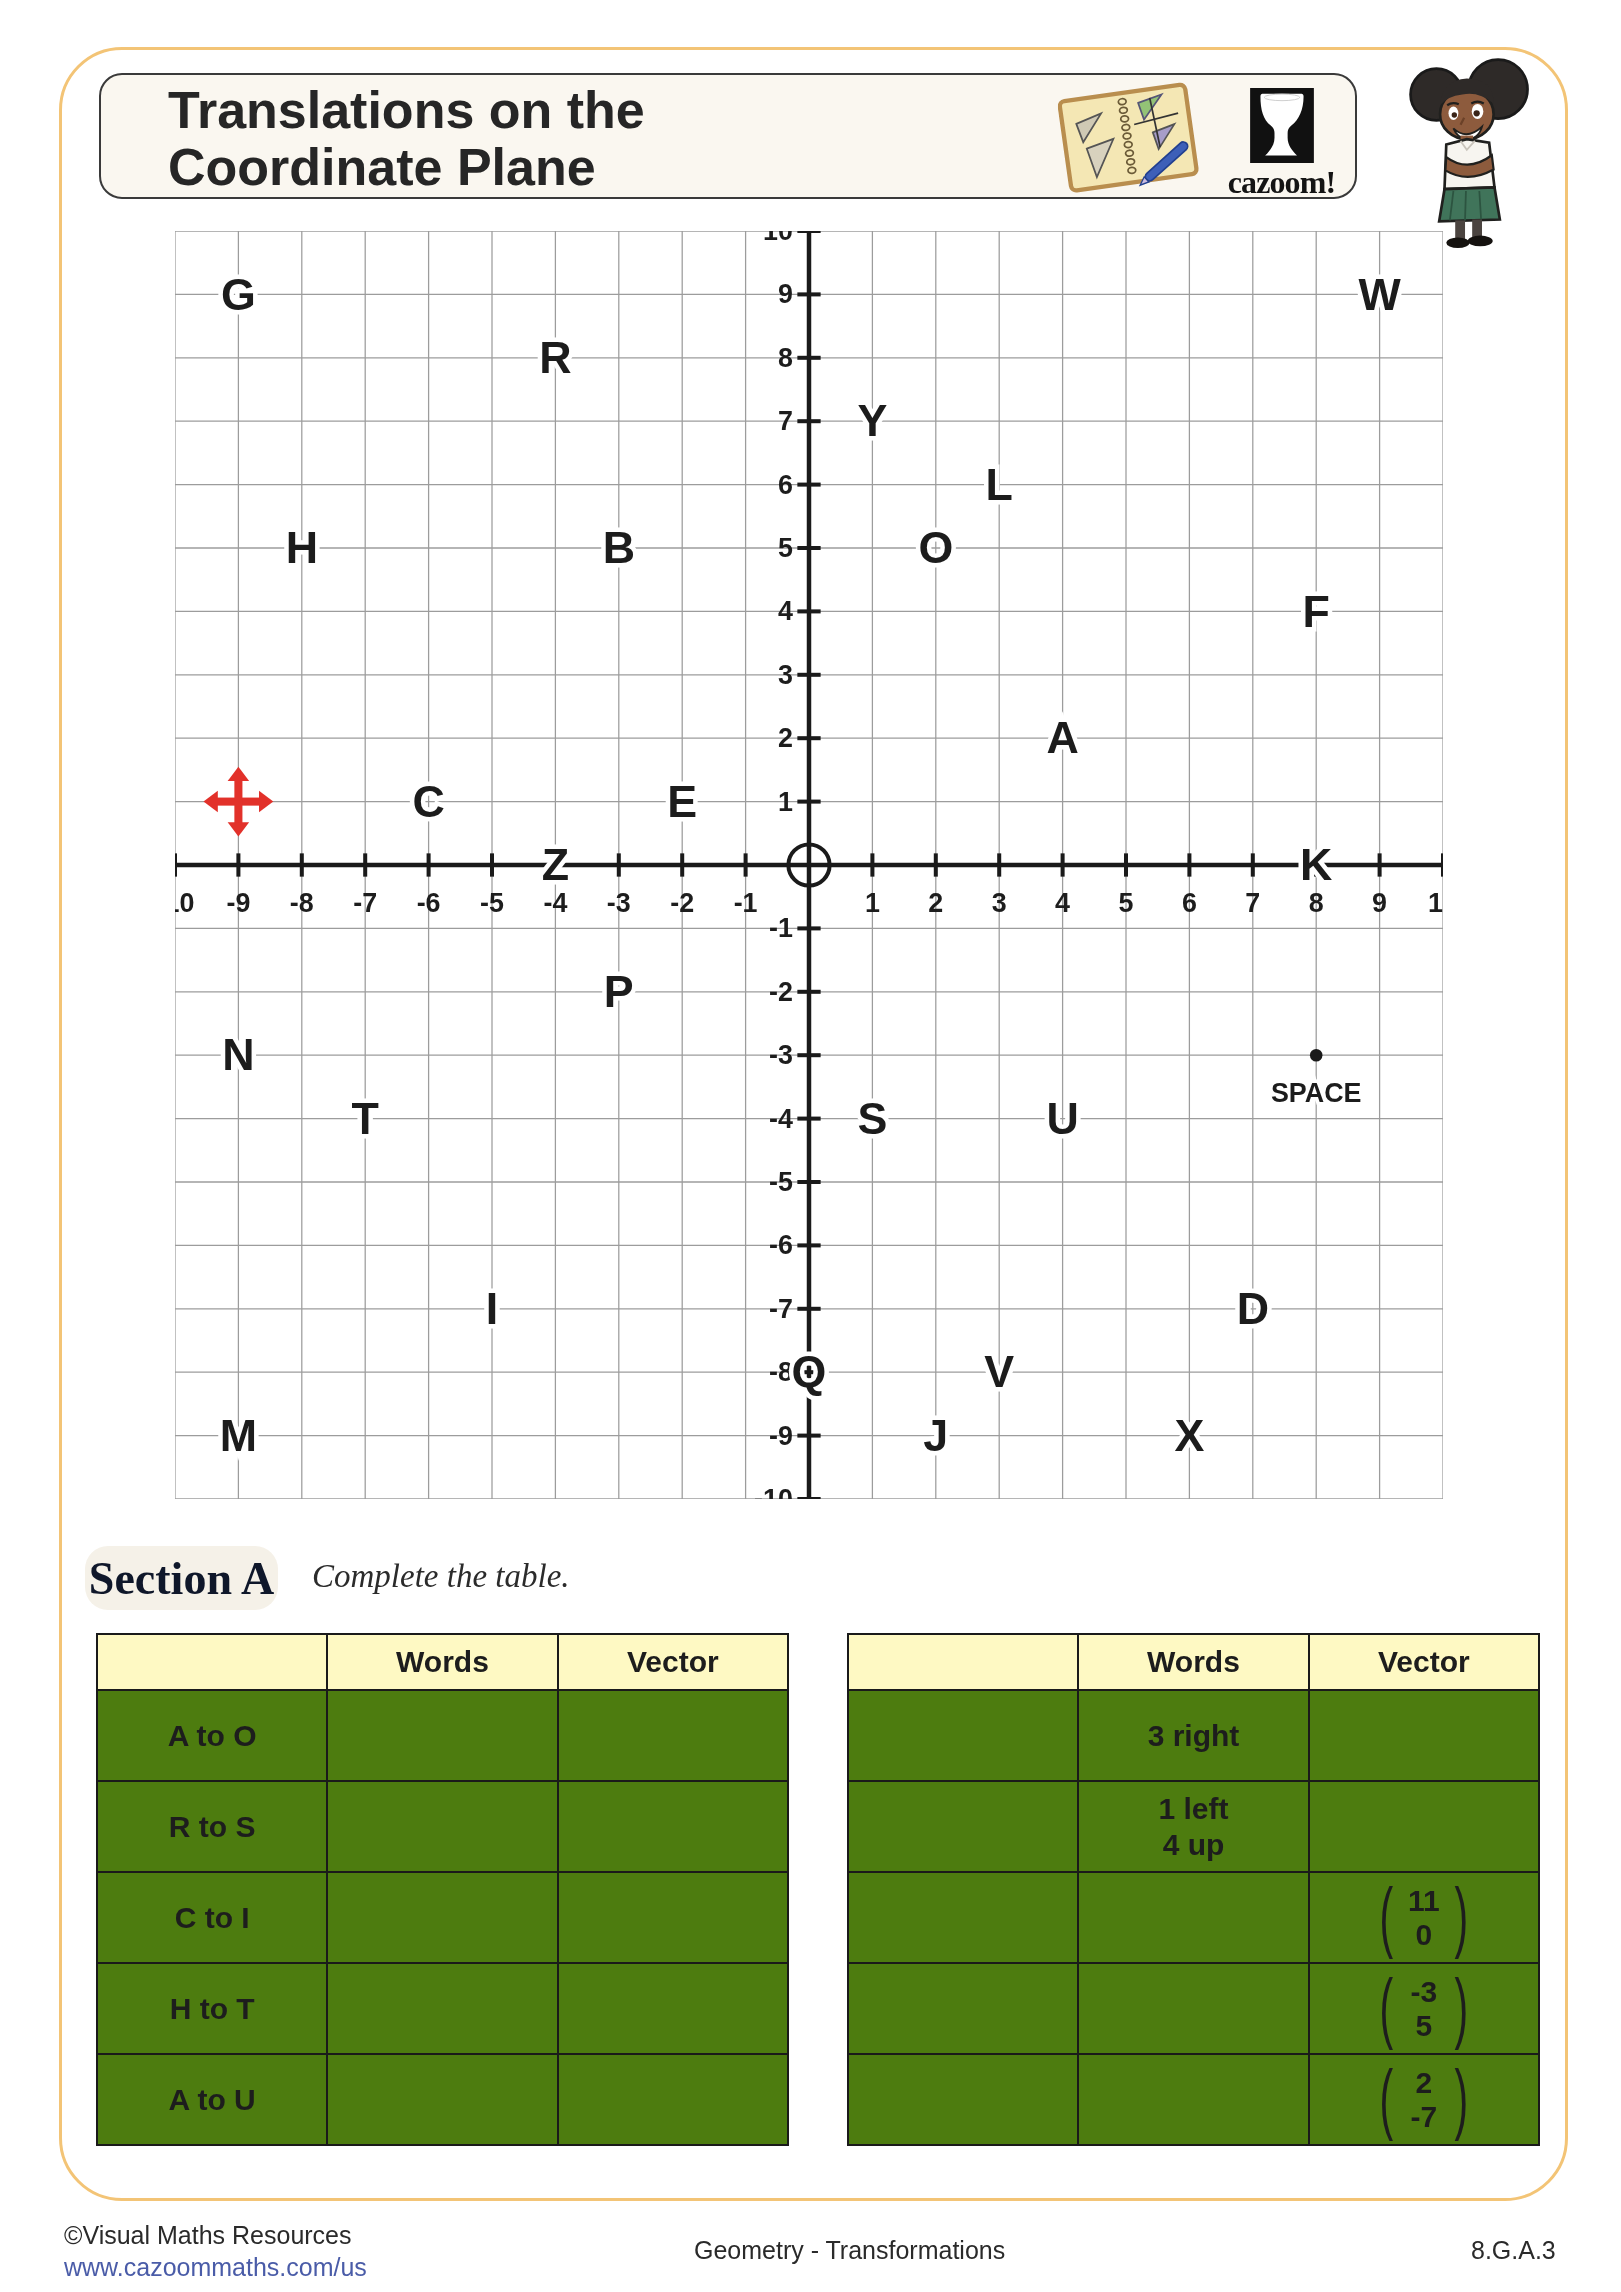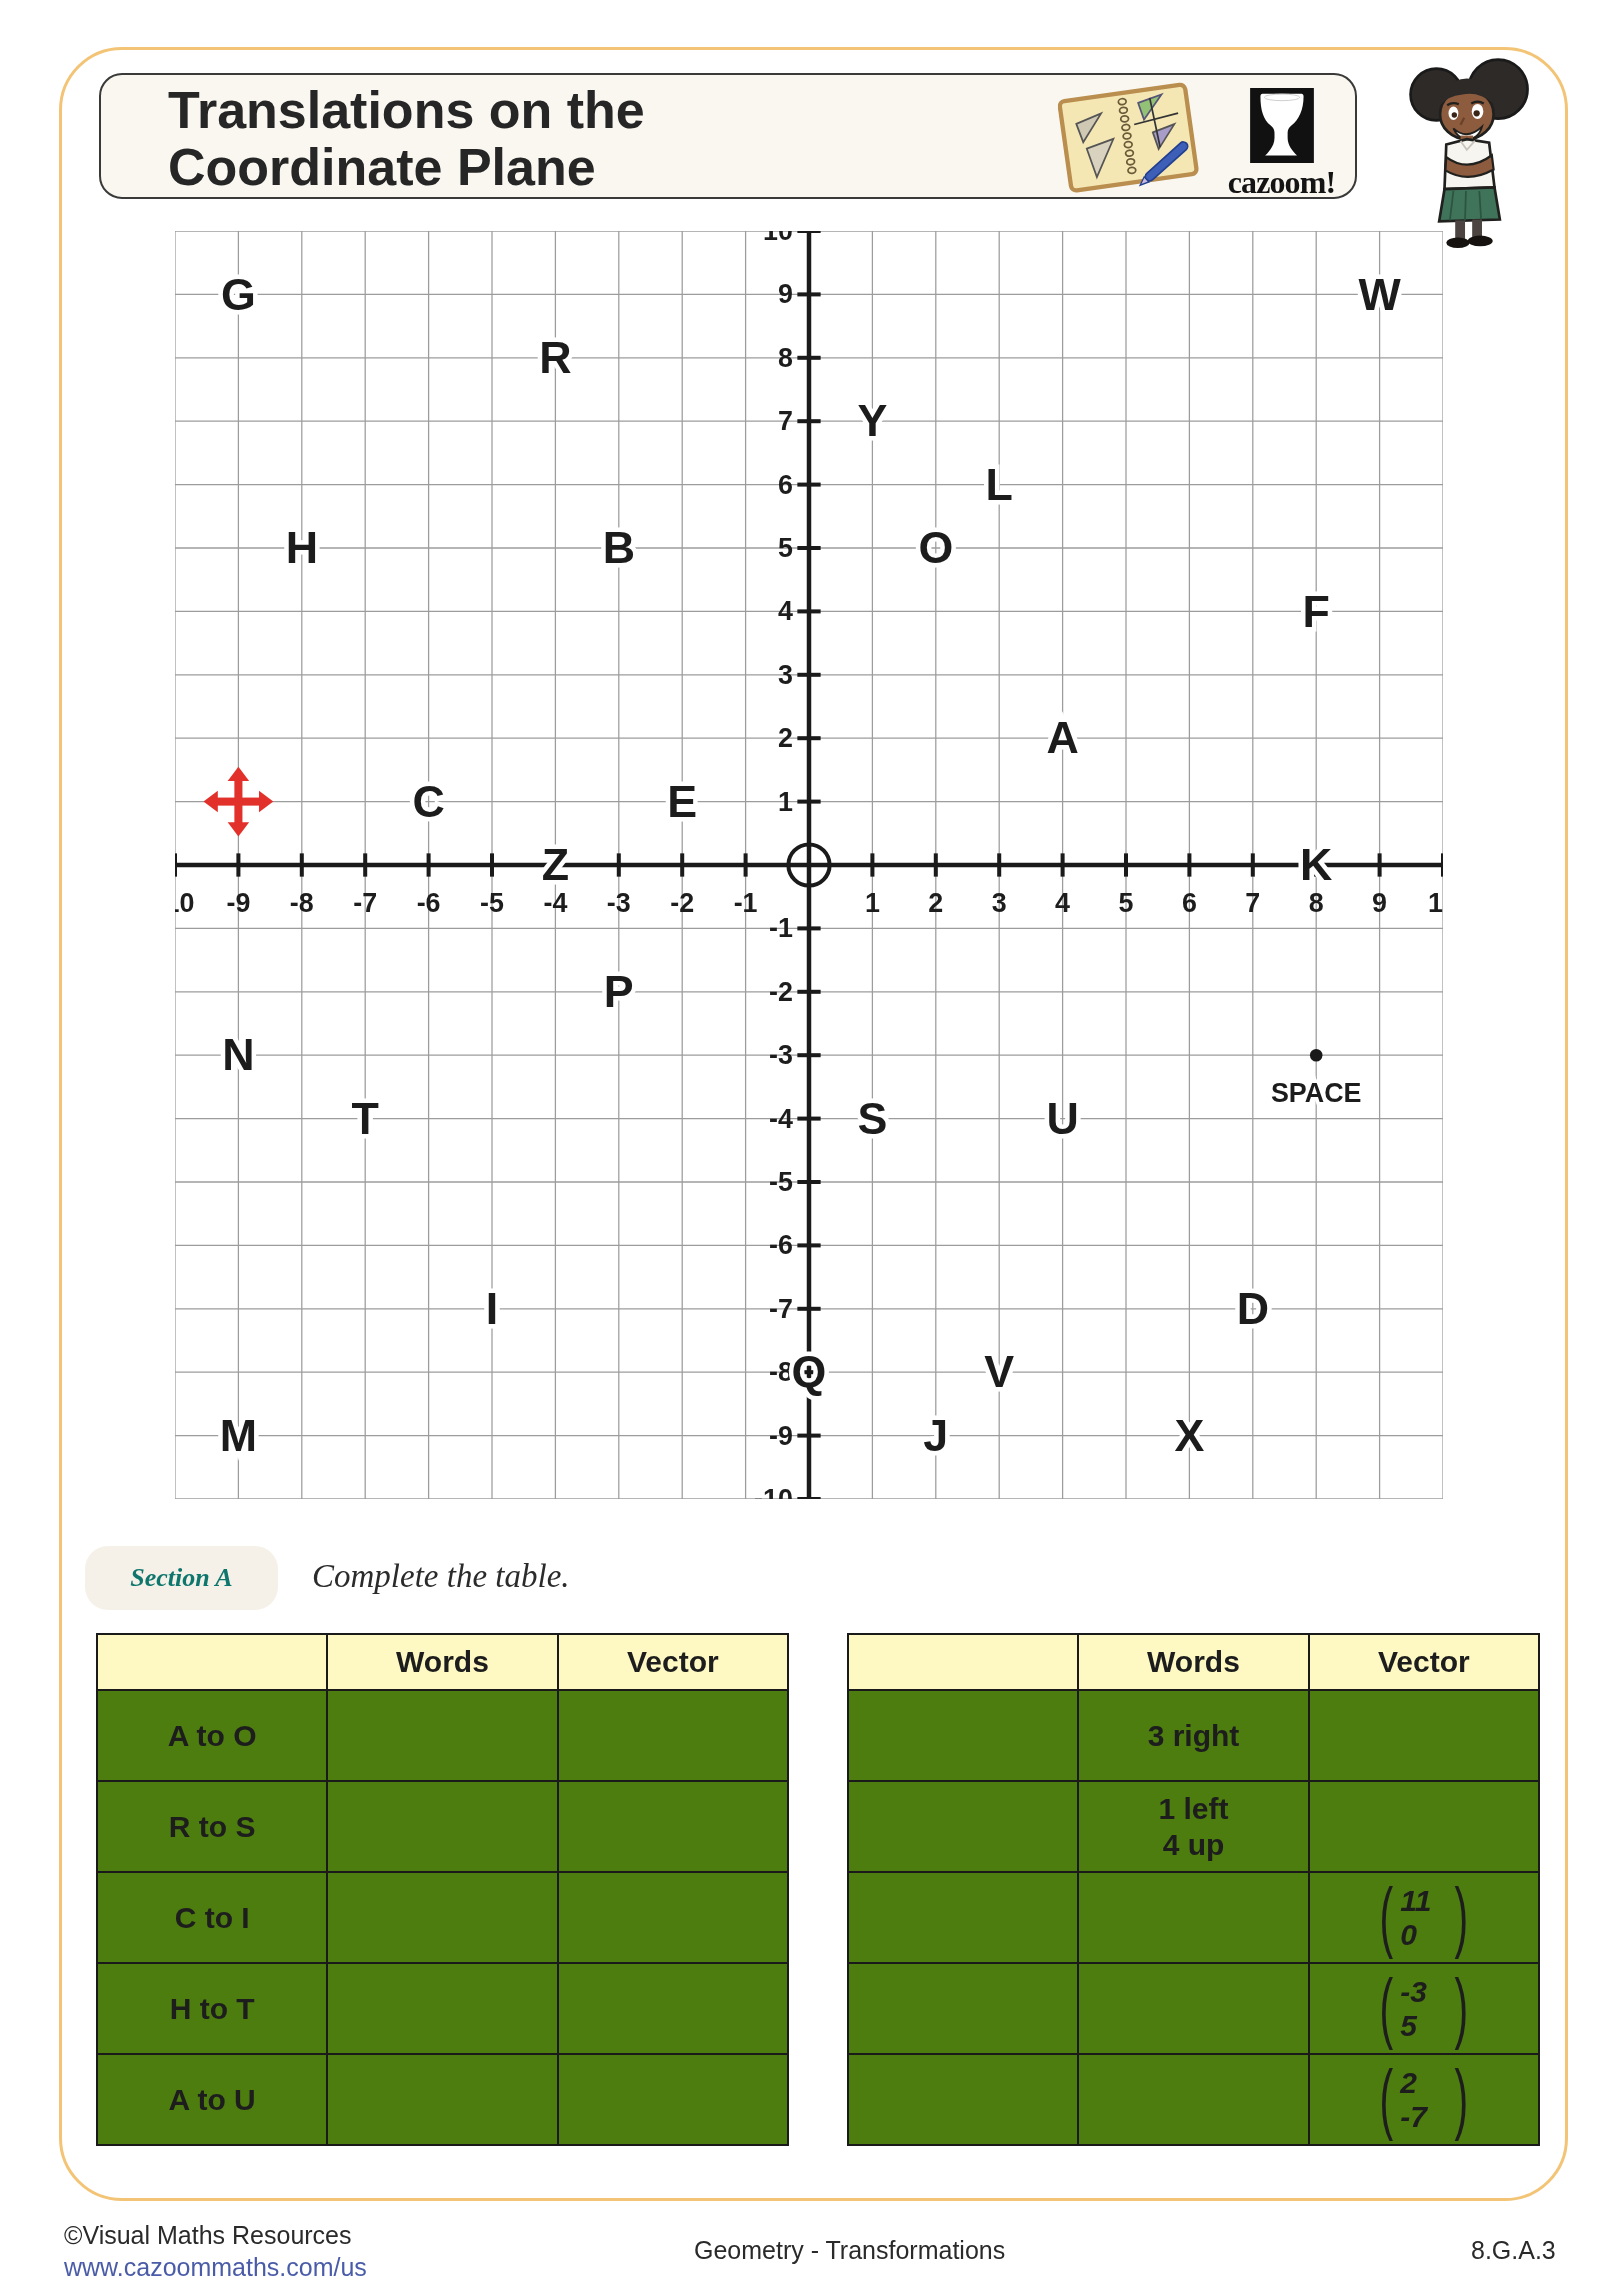--- a/index.html
+++ b/index.html
@@ -16,39 +16,39 @@
   #notebook-wrap{position:absolute;left:958px;top:7.2px;width:140px;height:111px;transform:rotate(-2deg);}
   #cazoom-wrap{position:absolute;left:1118px;top:12.5px;width:125px;height:92px;text-align:center;}
   #cazoom-text{font-family:"Liberation Serif",serif;font-weight:bold;font-size:32px;
         color:#141414;letter-spacing:-0.9px;margin-top:-1.8px;}
   #girl-wrap{position:absolute;left:1406px;top:57px;width:127px;height:192px;z-index:5;}
   
   #grid-wrap{position:absolute;left:175px;top:231px;width:1268px;height:1268px;}
   
   #section-pill{position:absolute;left:85px;top:1546px;width:193px;height:64px;
         background:#F5F1E8;border-radius:23px;display:flex;align-items:center;justify-content:center;}
-  #section-label{font-family:"Liberation Serif",serif;font-style:italic;font-weight:bold;
-        font-size:26px;color:#0f766e;}
+  #section-label{font-family:"Liberation Serif",serif;font-weight:bold;
+        font-size:46px;color:#0f172a;}
   #instruction{position:absolute;left:312px;top:1558px;font-family:"Liberation Serif",serif;
         font-style:italic;font-size:33px;color:#2b2b2b;}
   
   .ttable{position:absolute;top:1633px;border-collapse:collapse;table-layout:fixed;
         width:693px;background:#fff;}
   #table-left{left:96px;}
   #table-right{left:847px;}
   .ttable th,.ttable td{border:2.2px solid #1a1a1a;text-align:center;vertical-align:middle;
         font-size:30px;font-weight:bold;color:#1d1d1d;padding:0;}
   .ttable th{height:54px;background:#fef9c3;}
   .ttable td{height:89px;background:#4d7c0f;}
   .ttable{border:2.7px solid #1a1a1a;}
   .vecbox{display:flex;align-items:center;justify-content:center;}
   .vparen{font-size:41px;font-weight:normal;display:inline-block;transform:scaleY(1.9);
         line-height:1;color:#1d1d1d;}
   .vnums{display:inline-block;margin:0 7.2px;min-width:47px;}
-  .vnums div{font-size:30px;font-weight:bold;line-height:1.12;text-align:left;font-style:italic;}
+  .vnums div{font-size:30px;font-weight:bold;line-height:1.12;text-align:center;}
   .wline{line-height:1.2;}
   
   .footer-text{position:absolute;font-size:25px;color:#2a2a2a;}
   #footer-copyright{left:64px;top:2221px;}
   #footer-url{left:64px;top:2253px;color:#4A5CA8;}
   #footer-center{left:694px;top:2236px;}
   #footer-right{left:1471px;top:2236px;}
 </style>
 </head>
 <body>

